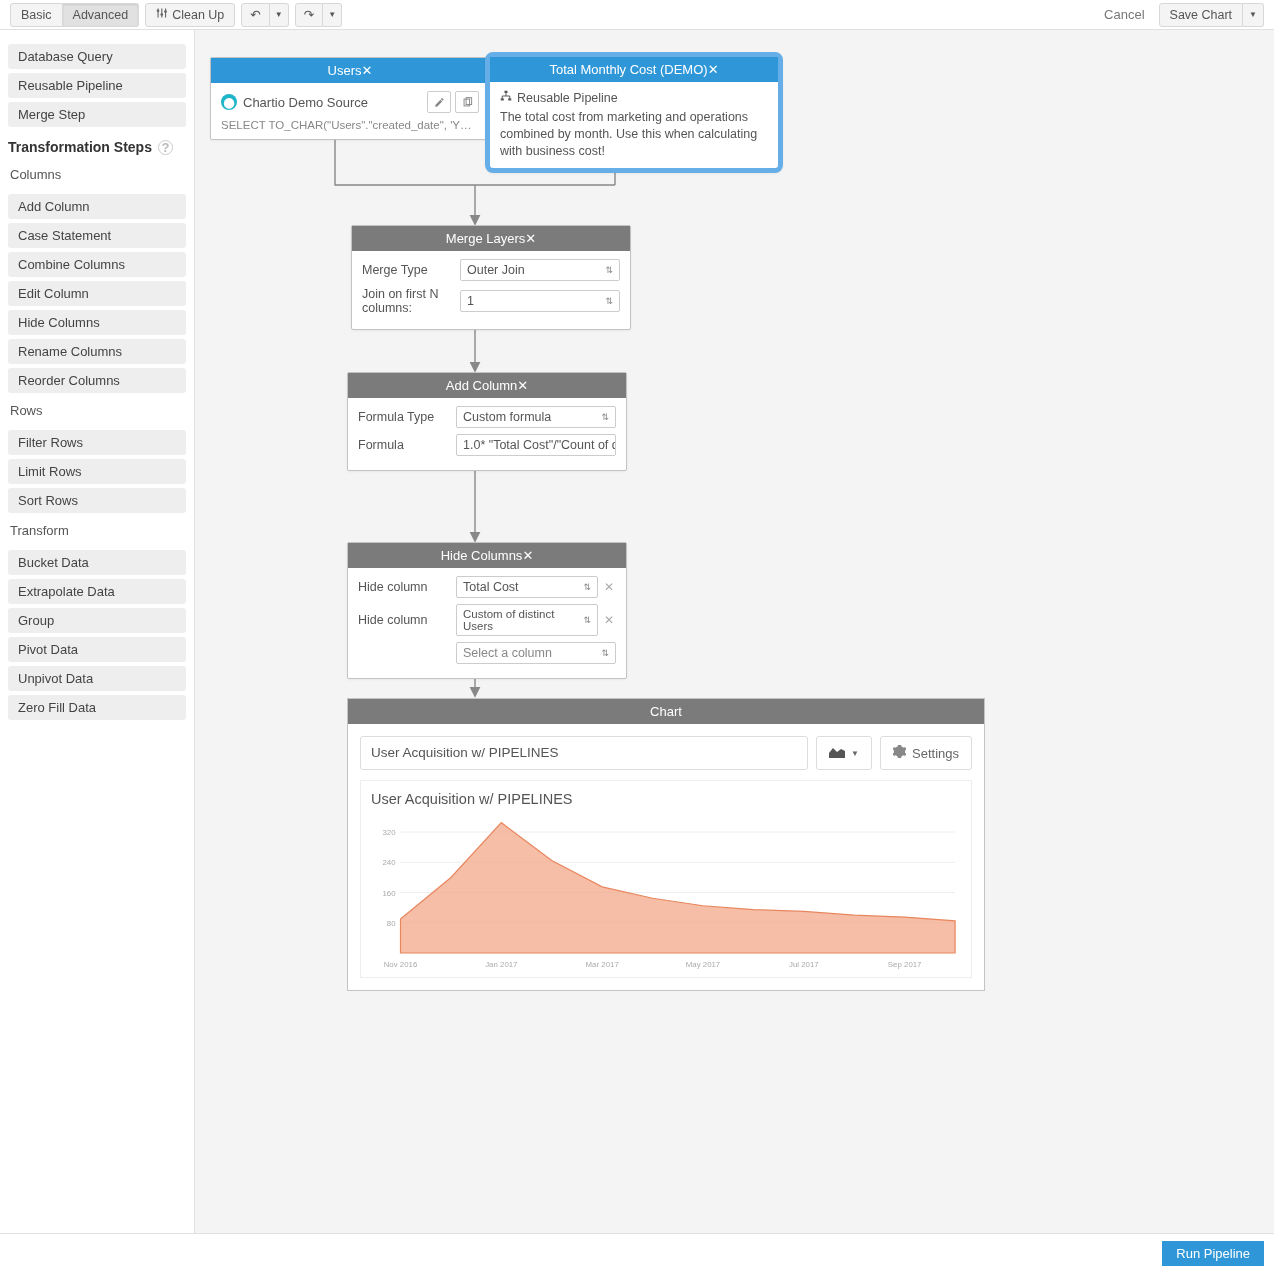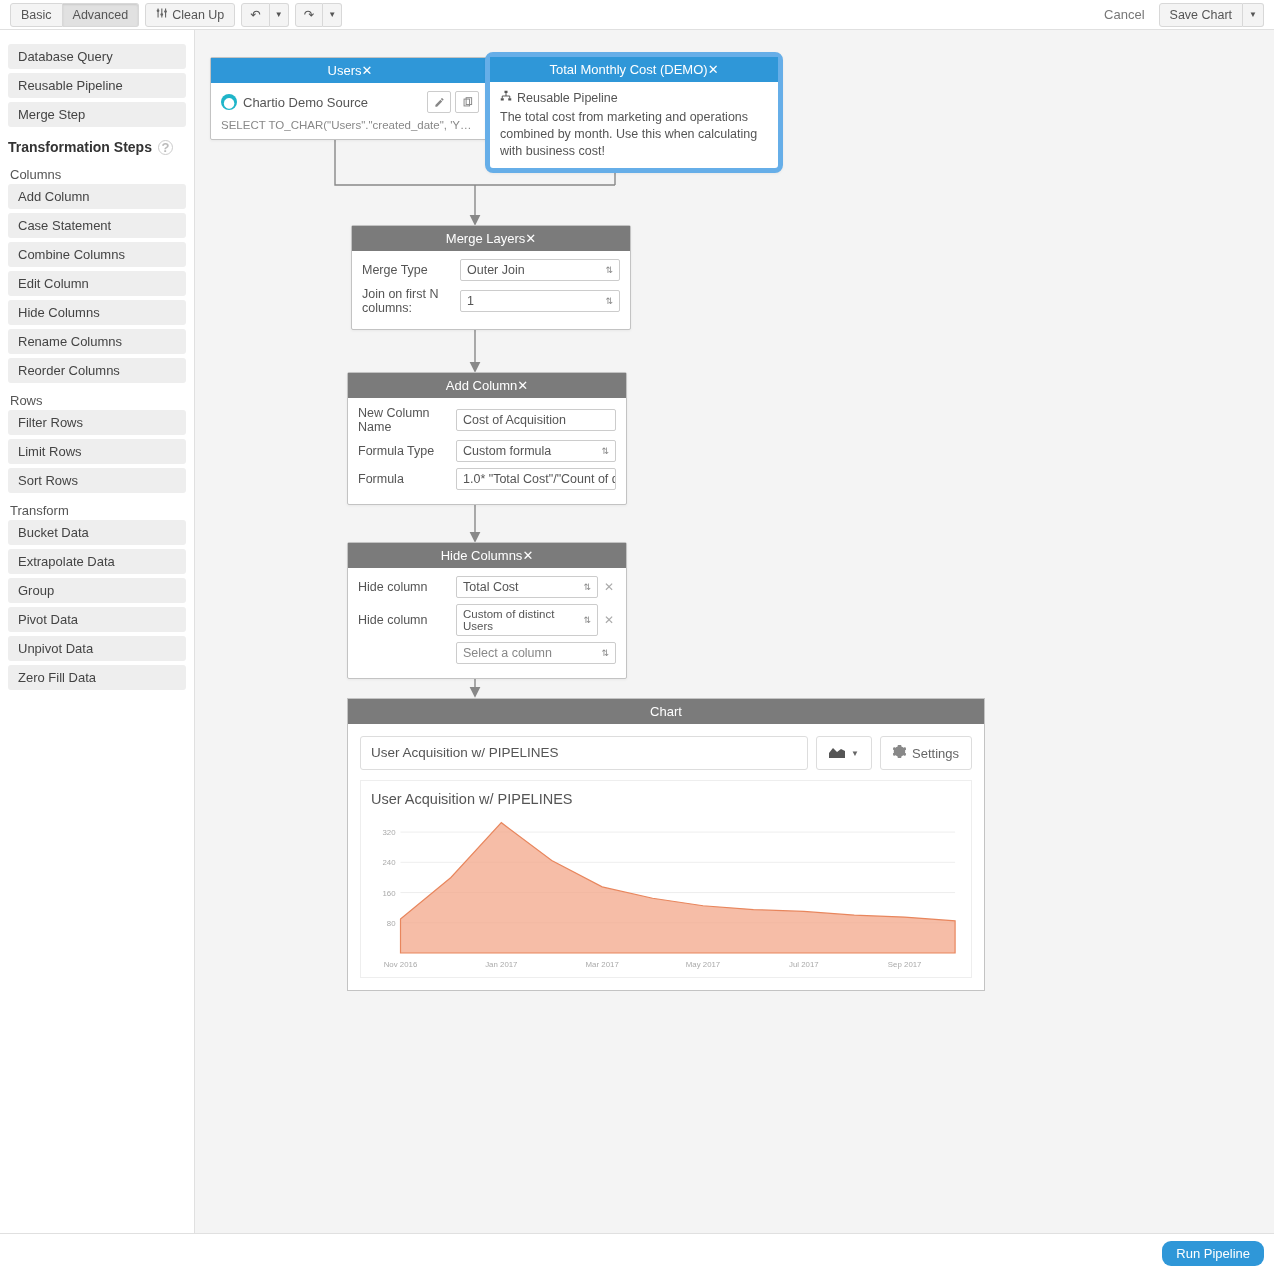--- a/index.html
+++ b/index.html
@@ -14,21 +14,21 @@
   .btn-group .btn:first-child { border-top-right-radius: 0; border-bottom-right-radius: 0; }
   .btn-group .btn:last-child { border-top-left-radius: 0; border-bottom-left-radius: 0; border-left: none; }
   .btn-icon { padding: 3px 8px; }
   .link-btn { background: none; border: none; color: #777; cursor: pointer; font-size: 13px; padding: 4px 8px; }
 
   
   .main { display: flex; height: calc(100% - 30px - 40px); }
   .sidebar { width: 195px; border-right: 1px solid #e0e0e0; padding: 10px 0 10px 0; overflow-y: auto; }
   .canvas { flex: 1; background: #f4f4f4; position: relative; overflow: auto; }
   .side-header { font-size: 14px; font-weight: 600; color: #333; padding: 8px 0 6px 8px; display: flex; align-items: center; gap: 6px; }
-  .side-subheader { font-size: 13px; color: #555; padding: 6px 0 2px 10px; }
+  .side-subheader { font-size: 13px; color: #555; padding: 6px 0 12px 10px; }
   .side-item { display: block; background: #eee; border-radius: 3px; padding: 5px 10px; margin: 0 8px 4px 8px; font-size: 13px; color: #444; cursor: pointer; }
   .help-icon { color: #bbb; font-size: 13px; border: 1px solid #ccc; border-radius: 50%; width: 15px; height: 15px; display:inline-flex; align-items:center; justify-content:center; font-weight:700; }
 
   
   .canvas-inner { position: relative; width: 100%; height: 1050px; }
   .node { position: absolute; background: #fff; border: 1px solid #c3c3c3; border-radius: 2px; box-shadow: 0 1px 3px rgba(0,0,0,.05); }
   .node-header { background: #7b7b7b; color: #fff; padding: 5px 8px; font-size: 13px; display: flex; justify-content: center; align-items: center; }
   .node-header.blue { background: #2f97d8; }
   .node-header .close-x { color: #fff; cursor: pointer; font-size: 13px; }
   .node-body { padding: 8px 10px; }
@@ -54,21 +54,21 @@
   .chart-body { padding: 12px; }
   .chart-toolbar { display:flex; gap:8px; margin-bottom: 10px; }
   .chart-title-field { flex:1; border:1px solid #ddd; border-radius:3px; padding:8px 10px; font-size:13.5px; color:#555; }
   .settings-btn, .charttype-btn { border:1px solid #ddd; border-radius:3px; padding:8px 12px; font-size:13px; color:#666; display:flex; align-items:center; gap:6px; cursor:pointer; }
   .chart-area { border:1px solid #eee; padding: 10px 10px 4px 10px; }
   .chart-area h3 { font-size: 14.5px; font-weight: 500; color: #555; margin-bottom: 6px; }
   .plot { position:relative; height: 160px; width: 100%; }
 
   
   .footer { position: absolute; bottom: 0; left: 0; right: 0; height: 40px; border-top: 1px solid #e0e0e0; display:flex; align-items:center; justify-content:flex-end; padding: 0 10px; background:#fff; }
-  .run-btn { background:#2f97d8; color:#fff; border:none; border-radius:9px; padding:5px 14px; font-size:13px; cursor:pointer; }
+  .run-btn { background:#2f97d8; color:#fff; border:none; border-radius:0; padding:5px 14px; font-size:13px; cursor:pointer; }
 
   .row-x { width:14px; height:14px; color:#aaa; font-size:12px; text-align:center; cursor:pointer; margin-left:4px; }
 </style>
 </head>
 <body>
 
 <div class="top-toolbar">
   <div class="top-toolbar-left">
     <div class="btn-group">
       <button class="btn">Basic</button>
@@ -242,26 +242,20 @@
           </div>
         </div>
       </div>
 
       <div class="node" style="left:152px; top:342px; width:280px;">
         <div class="node-header">
           <span>Add Column</span>
           <span class="close-x">✕</span>
         </div>
         <div class="node-body">
-          <div class="node-row">
-            <label>New Column Name</label>
-            <div class="field">
-              <span>Cost of Acquisition</span>
-            </div>
-          </div>
           <div class="node-row">
             <label>Formula Type</label>
             <div class="field">
               <span>Custom formula</span>
               <span class="caret">⇅</span>
             </div>
           </div>
           <div class="node-row">
             <label>Formula</label>
             <div class="field" style="overflow:hidden;">

